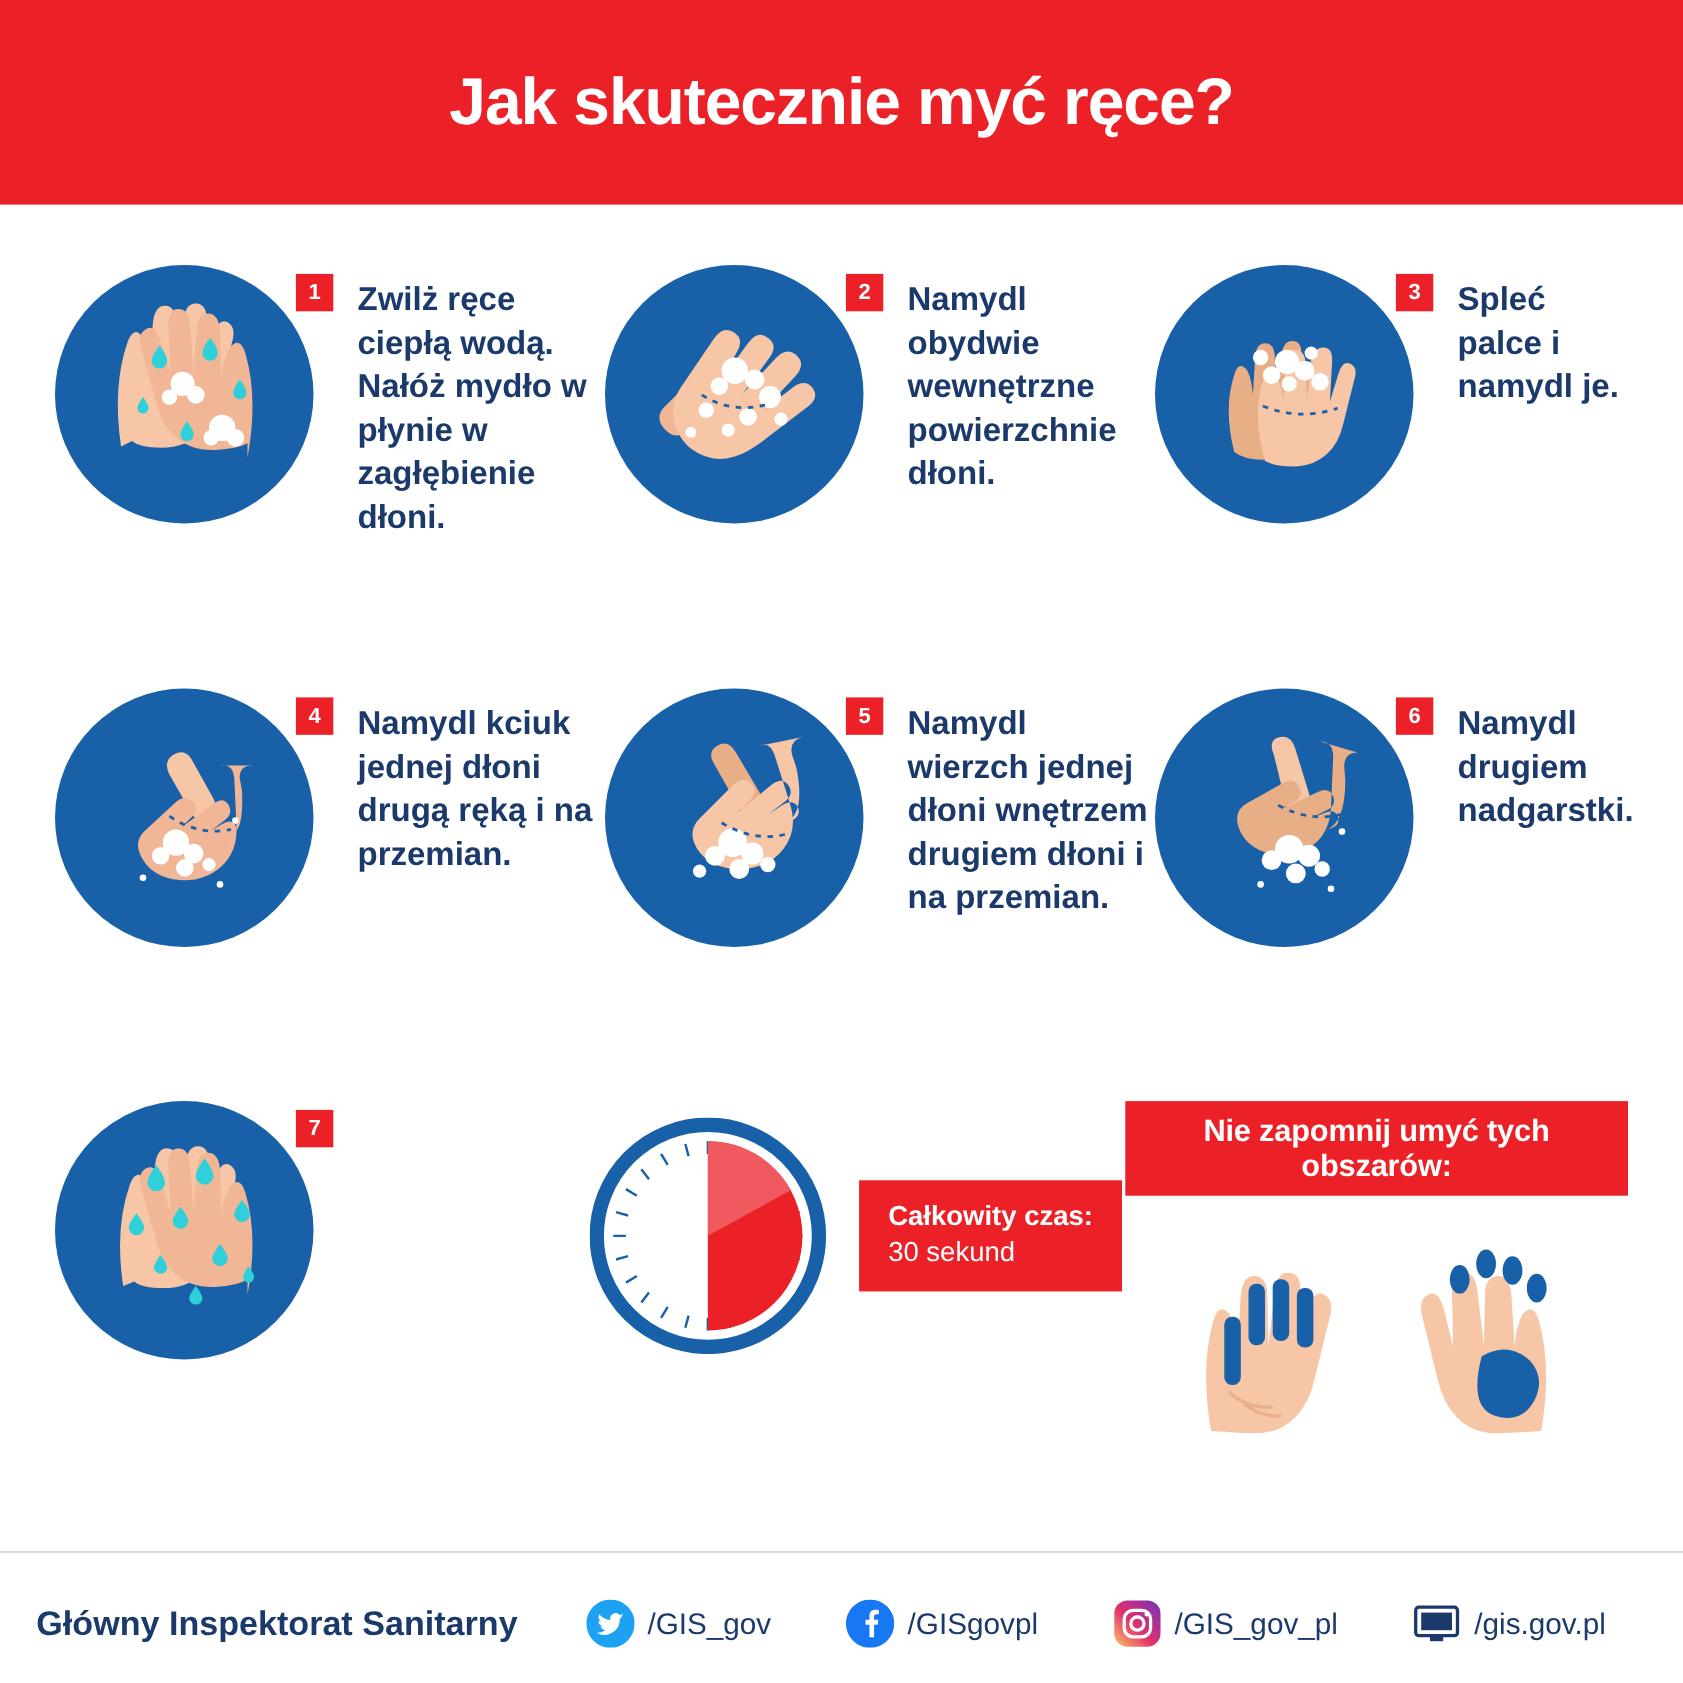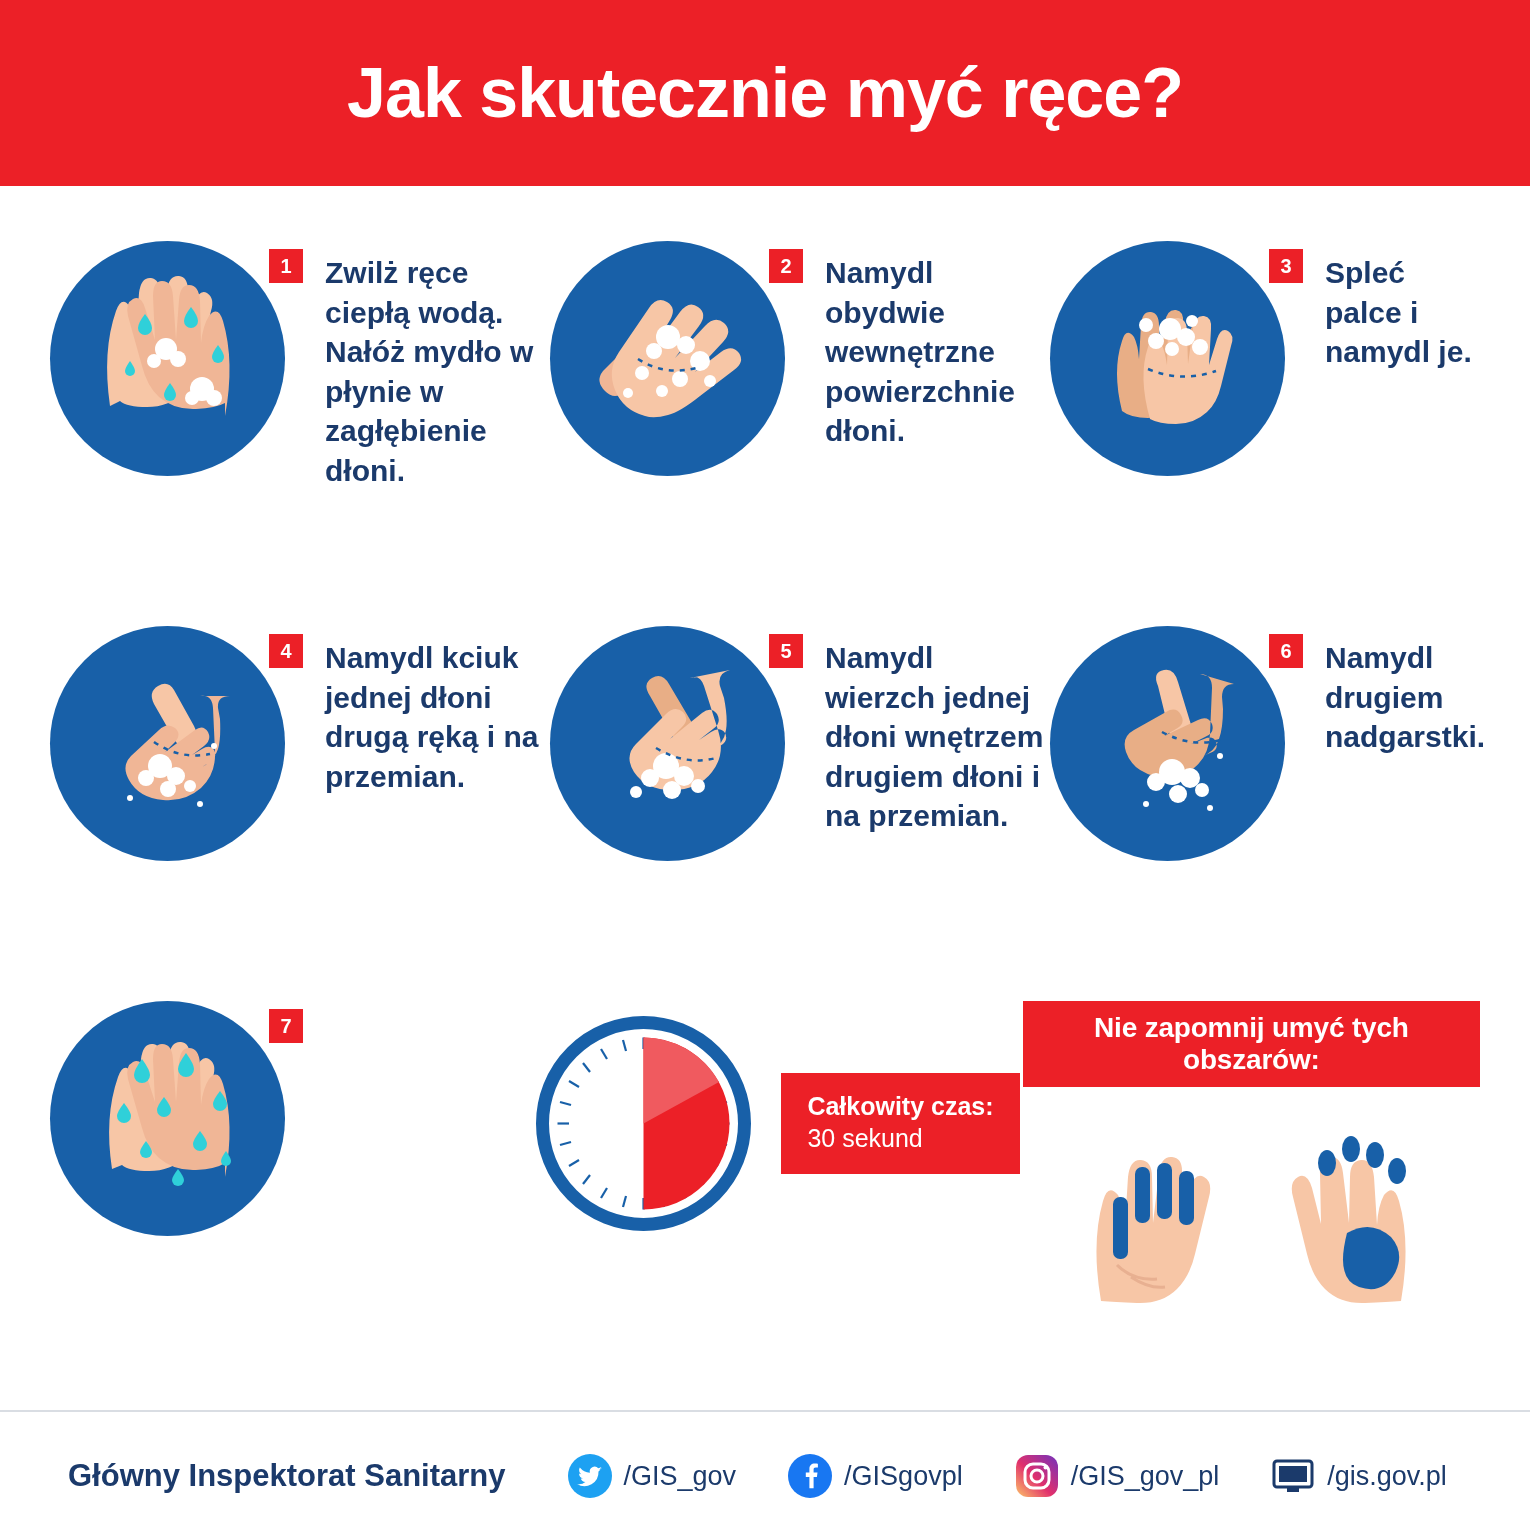--- a/index.html
+++ b/index.html
@@ -27,21 +27,21 @@
     width: 100%;
     height: 186px;
     background: #ec2027;
     display: flex;
     align-items: center;
     justify-content: center;
   }
   .header h1 {
     margin: 0;
     color: #ffffff;
-    font-size: 70px;
+    font-size: 60px;
     font-weight: bold;
     letter-spacing: -1px;
     line-height: 1;
   }
 
   
   .steps {
     position: relative;
     padding: 55px 50px 0 50px;
   }
@@ -166,33 +166,33 @@
     background: #d9dde3;
   }
   .footer {
     position: absolute;
     left: 0;
     bottom: 0;
     width: 100%;
     height: 108px;
     display: flex;
     align-items: center;
-    padding: 0 68px;
+    padding: 0 33px;
   }
   .org {
     font-size: 31px;
     font-weight: bold;
     color: #1b3a6b;
     flex: 0 0 auto;
   }
   .socials {
     display: flex;
     align-items: center;
     margin-left: 62px;
-    gap: 52px;
+    gap: 68px;
   }
   .social {
     display: flex;
     align-items: center;
     gap: 12px;
   }
   .social .label {
     font-size: 27px;
     color: #1b3a6b;
     font-weight: normal;

